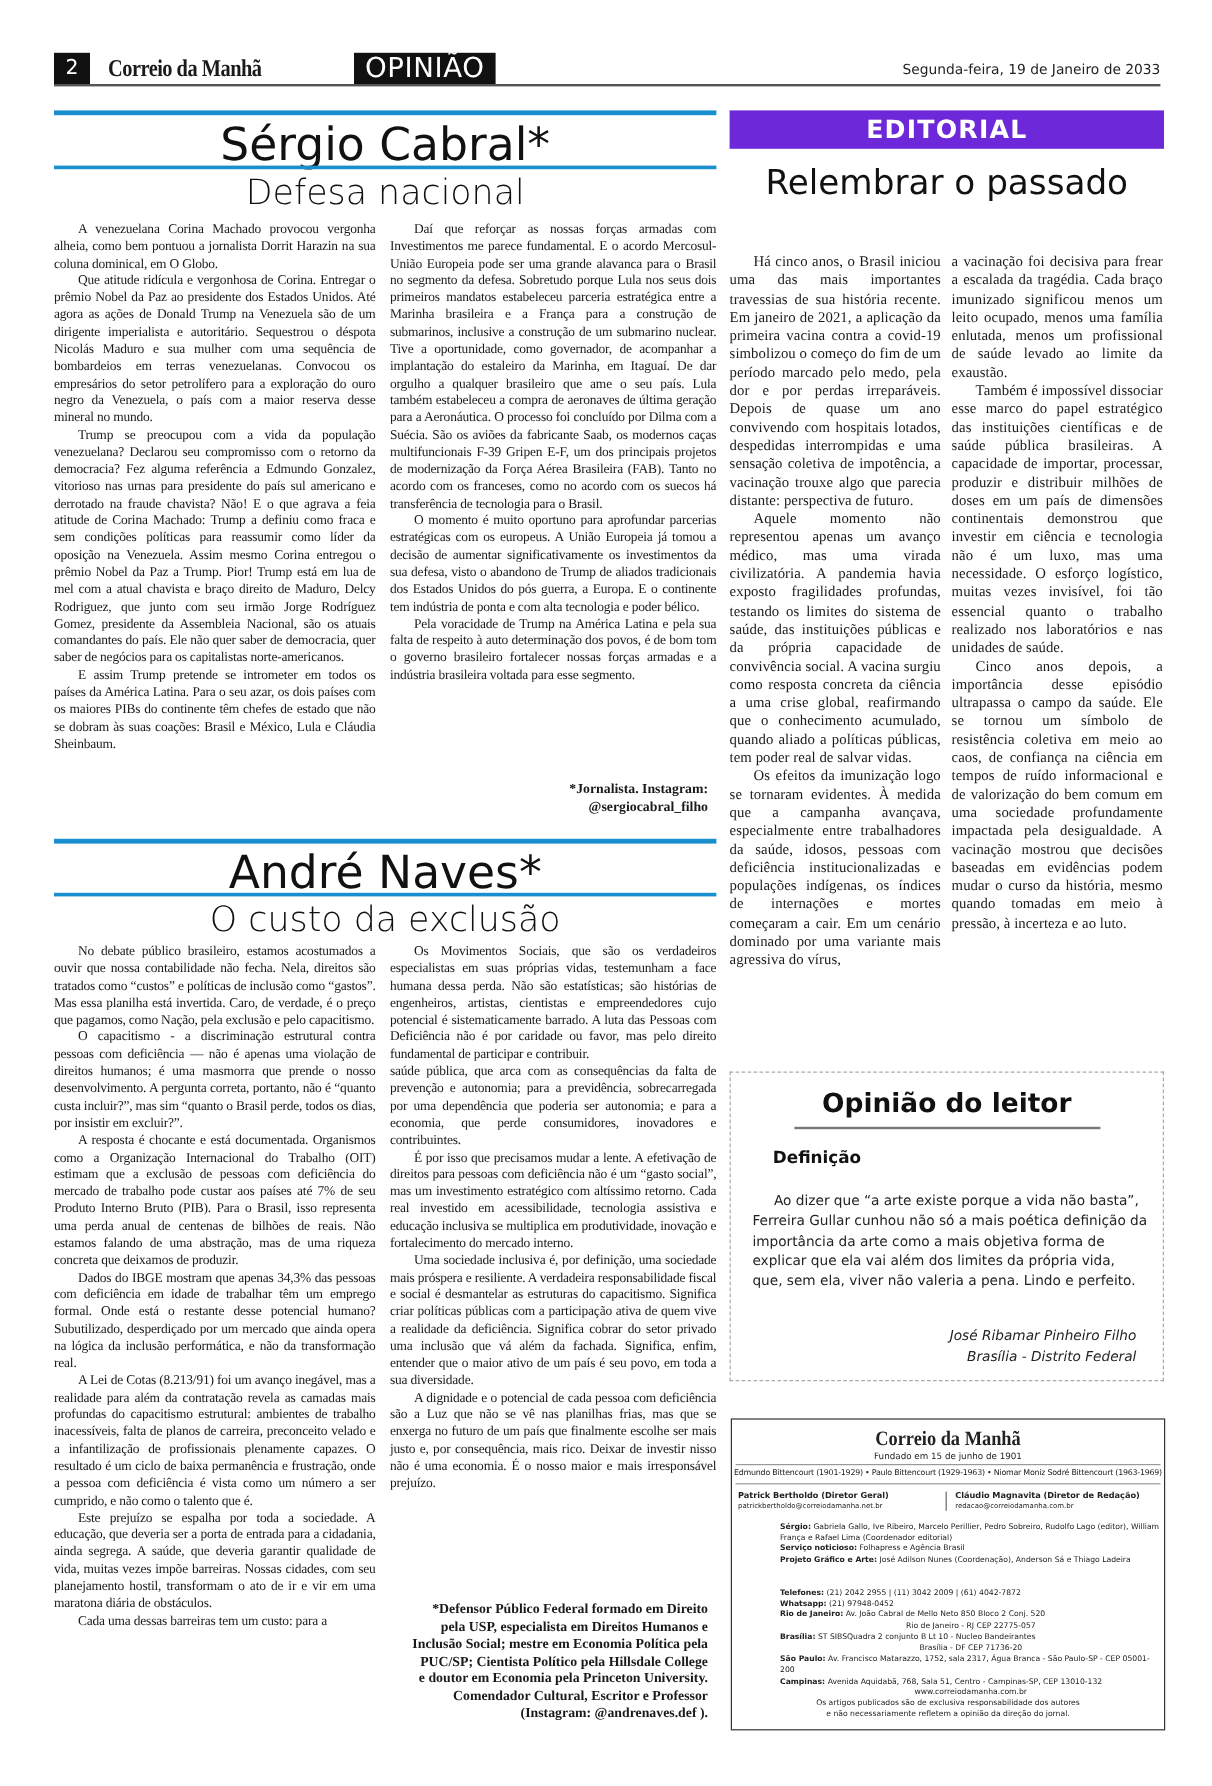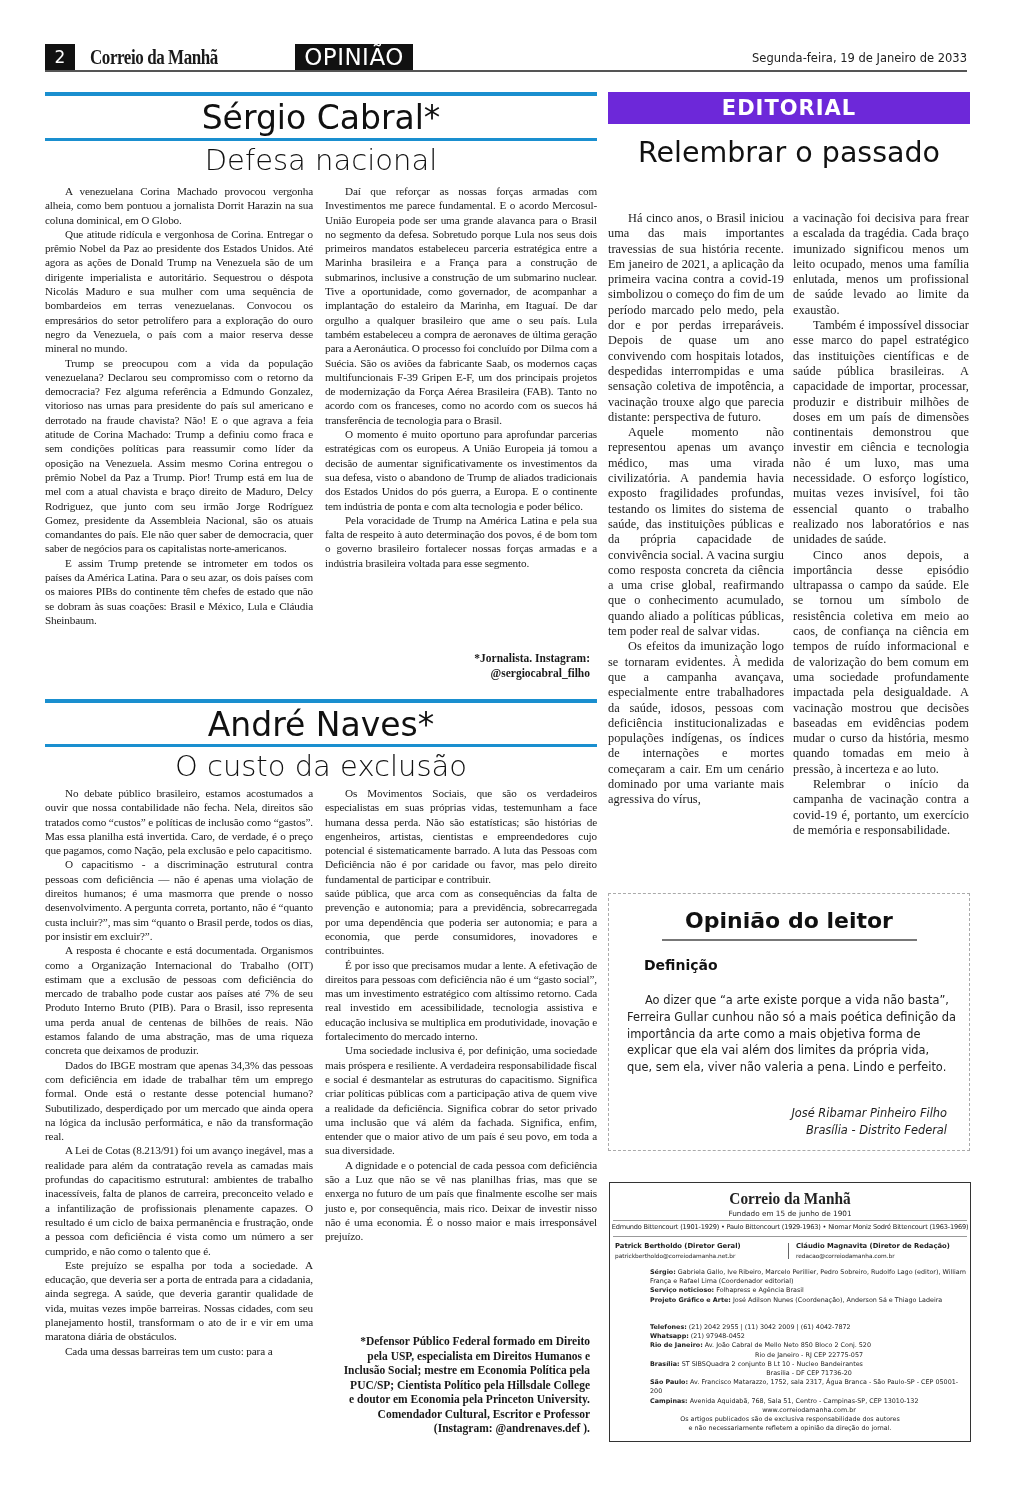--- a/index.html
+++ b/index.html
@@ -8,21 +8,21 @@
 
   
   .masthead { position: absolute; left: 45px; top: 44px; width: 922px; height: 28px; border-bottom: 2px solid #555; }
   .page-num { position: absolute; left: 0; top: 0; width: 30px; height: 26px; background: #111; color: #fff; font-family: "DejaVu Sans", sans-serif; font-size: 17px; text-align: center; line-height: 26px; }
   .brand { position: absolute; left: 45px; top: 2px; font-family: "Liberation Serif", serif; font-weight: bold; font-size: 20px; letter-spacing: -0.5px; transform: scaleX(0.85); transform-origin: left; }
   .section { position: absolute; left: 250px; top: 0; width: 118px; height: 26px; background: #111; color: #fff; font-family: "DejaVu Sans", sans-serif; font-size: 23px; text-align: center; line-height: 26px; letter-spacing: 0.5px; }
   .date { position: absolute; right: 0; top: 7px; font-family: "DejaVu Sans", sans-serif; font-size: 11.5px; color: #222; }
 
   
   .rule-blue { position: absolute; height: 4px; background: #1a8fcf; }
-  .author-h { position: absolute; text-align: center; font-family: "DejaVu Sans", sans-serif; font-size: 33px; color: #111; }
+  .author-h { position: absolute; text-align: center; font-family: "DejaVu Sans", sans-serif; font-size: 38px; color: #111; }
   .title-h { position: absolute; text-align: center; font-family: "DejaVu Sans", sans-serif; font-size: 29px; font-weight: 300; color: #111; }
   .col { position: absolute; font-size: 11.2px; line-height: 14.3px; text-align: justify; hyphens: auto; letter-spacing: -0.15px; }
   .col p { text-indent: 20px; }
   .sig { position: absolute; text-align: right; font-weight: bold; font-size: 11.5px; line-height: 14.5px; }
 
   
   .ed-banner { position: absolute; left: 608px; top: 92px; width: 362px; height: 32px; background: #6d28d9; color: #fff; font-family: "DejaVu Sans", sans-serif; font-weight: bold; font-size: 21px; text-align: center; line-height: 32px; letter-spacing: 1px; }
   .ed-title { position: absolute; left: 605px; top: 136px; width: 368px; text-align: center; font-family: "DejaVu Sans", sans-serif; font-size: 28.5px; line-height: 33px; color: #111; }
   .ed-col { position: absolute; font-size: 12.3px; line-height: 15.3px; text-align: justify; letter-spacing: 0.05px; }
   .ed-col p { text-indent: 20px; }
@@ -119,21 +119,20 @@
 </div>
 <div class="ed-col" style="left:608px;top:211px;width:176px;">
   <p>Há cinco anos, o Brasil iniciou uma das mais importantes travessias de sua história recente. Em janeiro de 2021, a aplicação da primeira vacina contra a covid-19 simbolizou o começo do fim de um período marcado pelo medo, pela dor e por perdas irreparáveis. Depois de quase um ano convivendo com hospitais lotados, despedidas interrompidas e uma sensação coletiva de impotência, a vacinação trouxe algo que parecia distante: perspectiva de futuro.</p>
   <p>Aquele momento não representou apenas um avanço médico, mas uma virada civilizatória. A pandemia havia exposto fragilidades profundas, testando os limites do sistema de saúde, das instituições públicas e da própria capacidade de convivência social. A vacina surgiu como resposta concreta da ciência a uma crise global, reafirmando que o conhecimento acumulado, quando aliado a políticas públicas, tem poder real de salvar vidas.</p>
   <p>Os efeitos da imunização logo se tornaram evidentes. À medida que a campanha avançava, especialmente entre trabalhadores da saúde, idosos, pessoas com deficiência institucionalizadas e populações indígenas, os índices de internações e mortes começaram a cair. Em um cenário dominado por uma variante mais agressiva do vírus,</p>
 </div>
 <div class="ed-col" style="left:793px;top:211px;width:176px;">
   <p style="text-indent:0">a vacinação foi decisiva para frear a escalada da tragédia. Cada braço imunizado significou menos um leito ocupado, menos uma família enlutada, menos um profissional de saúde levado ao limite da exaustão.</p>
   <p>Também é impossível dissociar esse marco do papel estratégico das instituições científicas e de saúde pública brasileiras. A capacidade de importar, processar, produzir e distribuir milhões de doses em um país de dimensões continentais demonstrou que investir em ciência e tecnologia não é um luxo, mas uma necessidade. O esforço logístico, muitas vezes invisível, foi tão essencial quanto o trabalho realizado nos laboratórios e nas unidades de saúde.</p>
   <p>Cinco anos depois, a importância desse episódio ultrapassa o campo da saúde. Ele se tornou um símbolo de resistência coletiva em meio ao caos, de confiança na ciência em tempos de ruído informacional e de valorização do bem comum em uma sociedade profundamente impactada pela desigualdade. A vacinação mostrou que decisões baseadas em evidências podem mudar o curso da história, mesmo quando tomadas em meio à pressão, à incerteza e ao luto.</p>
-  <p>Relembrar o início da campanha de vacinação contra a covid-19 é, portanto, um exercício de memória e responsabilidade.</p>
 </div>
 
 <div class="reader">
   <div class="reader-h">Opinião do leitor</div>
   <div class="reader-line"></div>
   <div class="reader-sub">Definição</div>
   <div class="reader-body">
     <p>Ao dizer que “a arte existe porque a vida não basta”, Ferreira Gullar cunhou não só a mais poética definição da importância da arte como a mais objetiva forma de explicar que ela vai além dos limites da própria vida, que, sem ela, viver não valeria a pena. Lindo e perfeito.</p>
   </div>
   <div class="reader-sign">

